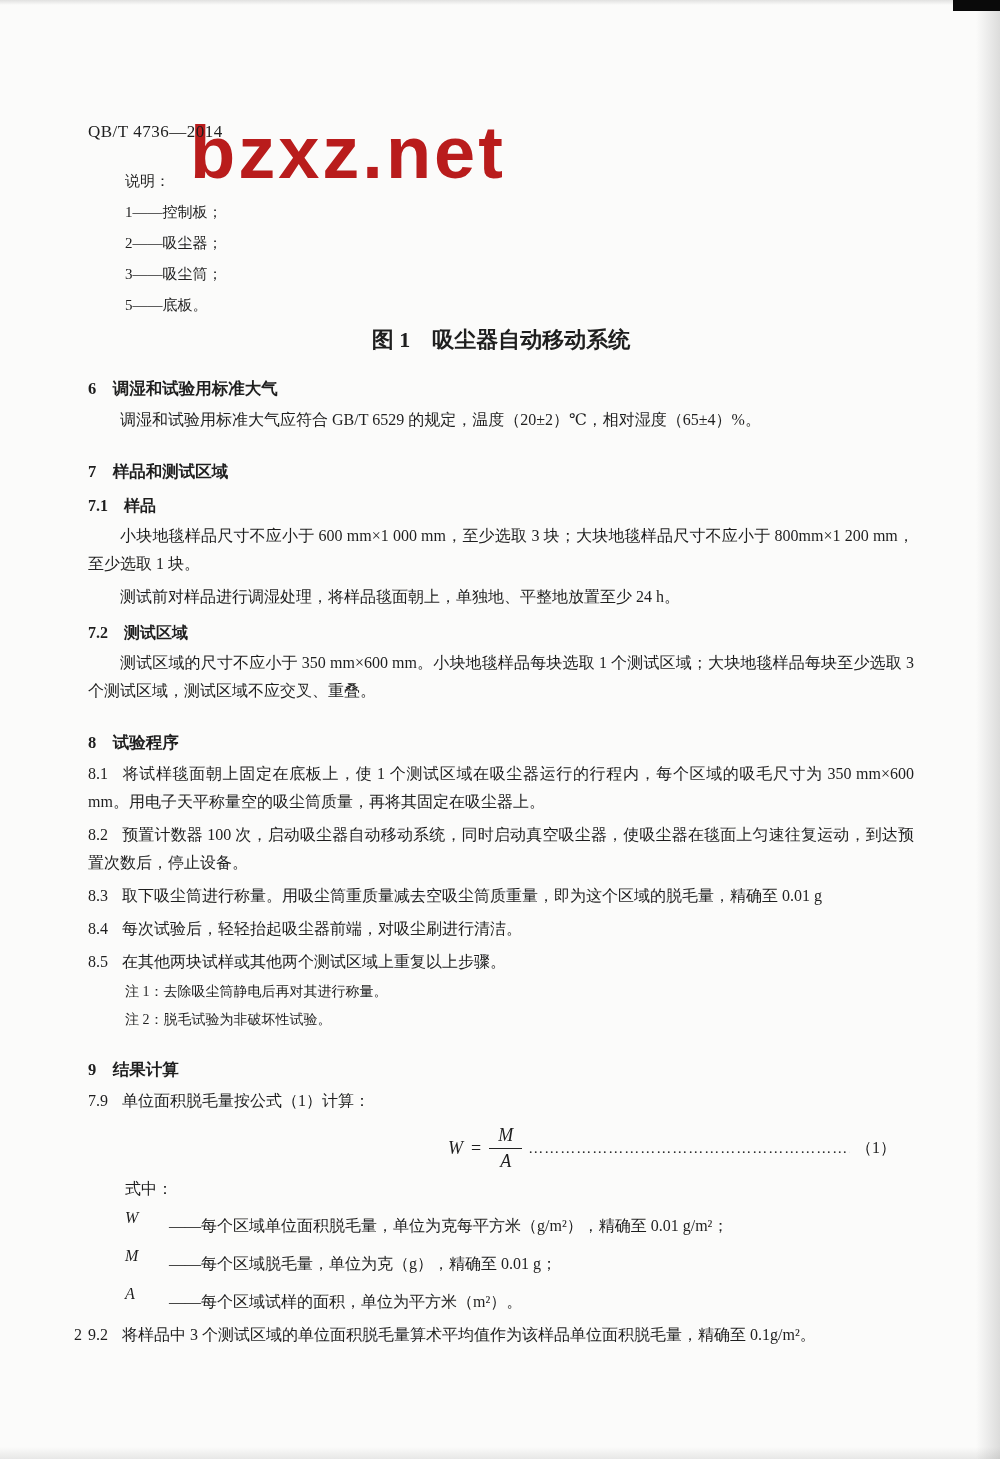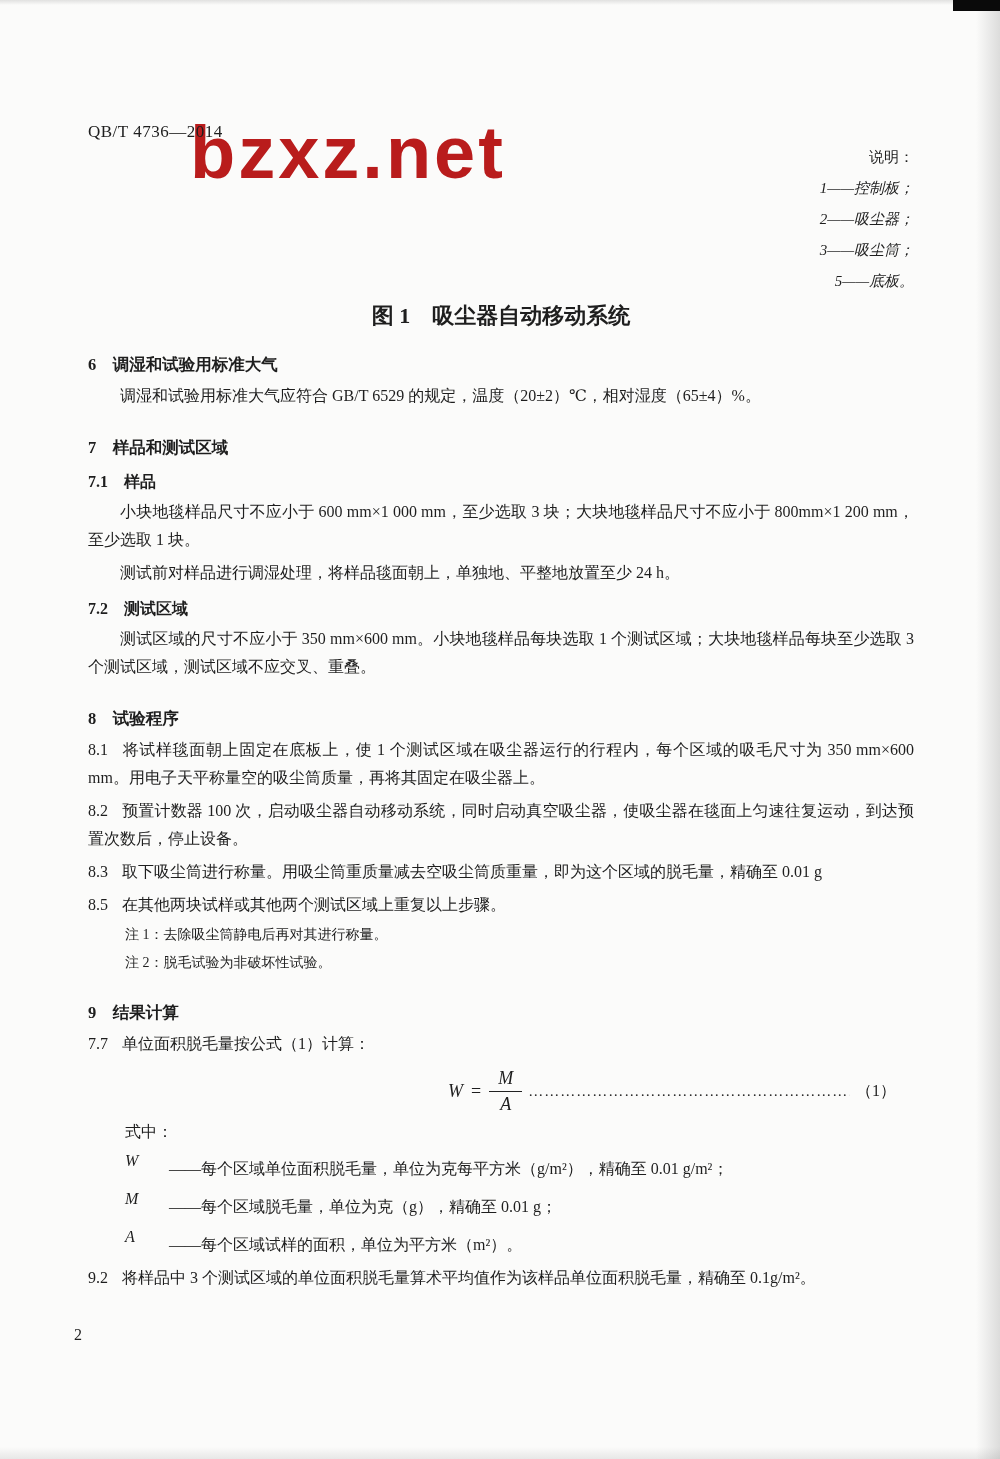--- a/index.html
+++ b/index.html
@@ -43,24 +43,24 @@
     z-index: 0;
     user-select: none;
   }
   .content {
     position: absolute; left: 88px; top: 122px; width: 826px; z-index: 1;
   }
   .std-number {
     font-size: 17px;
     letter-spacing: 0.5px;
   }
-  .legend { margin-left: 37px; font-size: 15px; text-align: right; }
+  .legend { margin-top: 24px; margin-left: 37px; font-size: 15px; }
   .legend-label { line-height: 31px; }
   .legend ul { margin: 0; padding: 0; list-style: none; }
-  .legend li { line-height: 31px; font-style: italic; }
+  .legend li { line-height: 31px; }
   .fig-caption {
     text-align: center;
     font-weight: 700;
     font-size: 22px;
     margin-top: 8px;
     line-height: 22px;
   }
   h2.sec {
     font-size: 16.5px;
     font-weight: 700;
@@ -185,30 +185,33 @@
     <p class="step">
       <span class="step-num">8.1</span><span>将试样毯面朝上固定在底板上，使 1 个测试区域在吸尘器运行的行程内，每个区域的吸毛尺寸为 350 mm×600 mm。用电子天平称量空的吸尘筒质量，再将其固定在吸尘器上。</span>
     </p>
     <p class="step">
       <span class="step-num">8.2</span><span>预置计数器 100 次，启动吸尘器自动移动系统，同时启动真空吸尘器，使吸尘器在毯面上匀速往复运动，到达预置次数后，停止设备。</span>
     </p>
     <p class="step">
       <span class="step-num">8.3</span><span>取下吸尘筒进行称量。用吸尘筒重质量减去空吸尘筒质重量，即为这个区域的脱毛量，精确至 0.01 g</span>
     </p>
     <p class="step">
+      <span class="step-num">8.4</span><span>每次试验后，轻轻抬起吸尘器前端，对吸尘刷进行清洁。</span>
+    </p>
+    <p class="step">
       <span class="step-num">8.5</span><span>在其他两块试样或其他两个测试区域上重复以上步骤。</span>
     </p>
 
     <p class="note">注 1：去除吸尘筒静电后再对其进行称量。</p>
     <p class="note">注 2：脱毛试验为非破坏性试验。</p>
 
     <h2 class="sec">9　结果计算</h2>
 
     <p class="step">
-      <span class="step-num">7.7</span><span>单位面积脱毛量按公式（1）计算：</span>
+      <span class="step-num">7.9</span><span>单位面积脱毛量按公式（1）计算：</span>
     </p>
 
     <div class="formula-row">
       <span class="f-spacer"></span>
       <span class="f-math">
         <span>W</span>
         <span class="f-eq">=</span>
         <span class="frac">
           <span class="fnum">M</span>
           <span class="fden">A</span>

